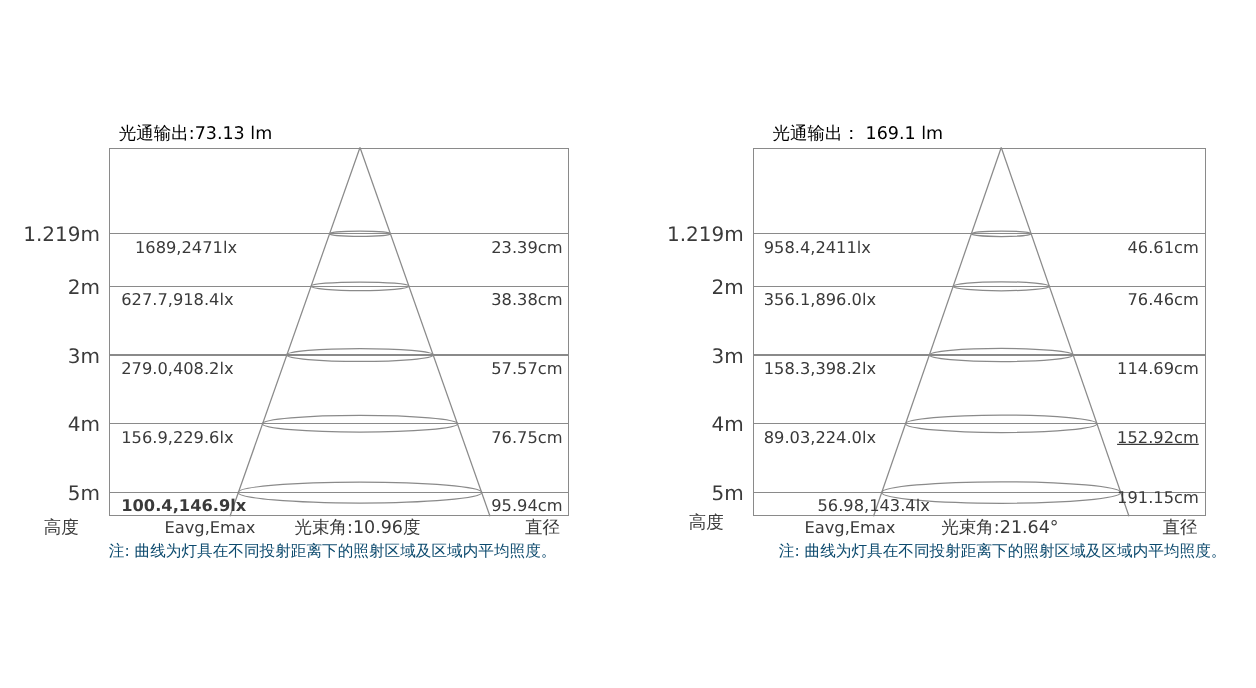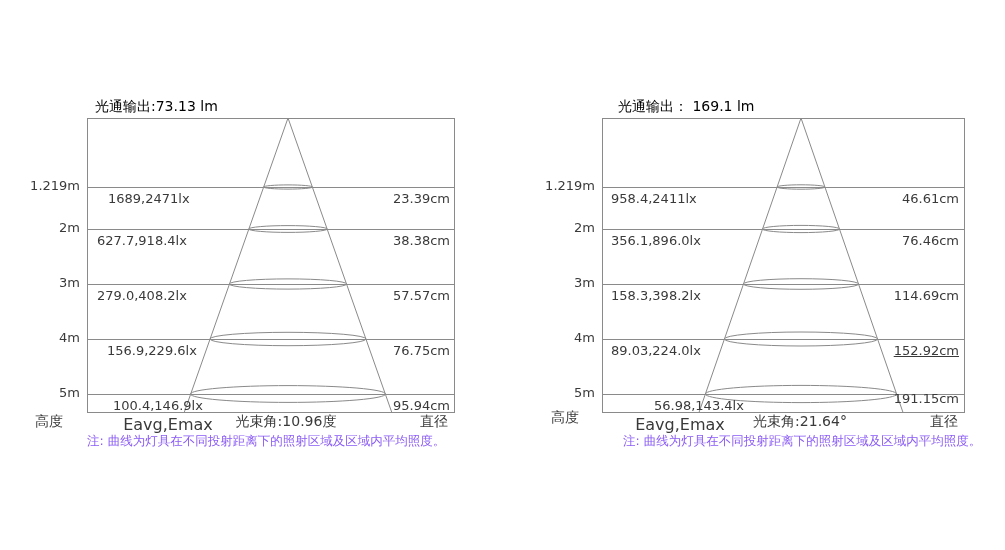--- a/index.html
+++ b/index.html
@@ -8,28 +8,28 @@
     position: relative;
     width: 1005px;
     height: 550px;
     background: #ffffff;
     font-family: "DejaVu Sans", "Liberation Sans", sans-serif;
     color: #3a3a3a;
     overflow: hidden;
   }
   .abs { position: absolute; white-space: nowrap; }
   .title { font-size: 14px; color: #000000; }
-  .hl { font-size: 13px; text-align: right; width: 62px; }           
+  .hl { font-size: 16px; text-align: right; width: 62px; }           
   .ev { font-size: 13px; }                                            
   .dv { font-size: 13px; text-align: right; width: 100px; }           
   .axis-cn { font-size: 14px; }
-  .axis-en { font-size: 16px; }
+  .axis-en { font-size: 13px; }
   .center { text-align: center; }
   .right { text-align: center; }
-  .note { font-size: 12.5px; text-align: center; width: 354px; color: #8b5cf6; }
+  .note { font-size: 12.5px; text-align: center; width: 354px; color: #0c4a6e; }
   svg { position: absolute; overflow: visible; }
 </style>
 </head>
 <body>
 
 <div id="page">
 
   <div>
     <div class="abs title" style="left:95px; top:98px;">光通输出:73.13 lm</div>
 
@@ -55,22 +55,22 @@
 
     <div class="abs hl" style="left:18px; top:178px;">1.219m</div>
     <div class="abs hl" style="left:18px; top:220px;">2m</div>
     <div class="abs hl" style="left:18px; top:275px;">3m</div>
     <div class="abs hl" style="left:18px; top:330px;">4m</div>
     <div class="abs hl" style="left:18px; top:385px;">5m</div>
 
     <div class="abs ev" style="left:97px; top:191px;margin-left:11px;">1689,2471lx</div>
     <div class="abs ev" style="left:97px; top:233px;">627.7,918.4lx</div>
     <div class="abs ev" style="left:97px; top:288px;">279.0,408.2lx</div>
-    <div class="abs ev" style="left:107px; top:343px;">156.9,229.6lx</div>
-    <div class="abs ev" style="left:113px; top:398px;">100.4,146.9lx</div>
+    <div class="abs ev" style="left:97px; top:343px;">156.9,229.6lx</div>
+    <div class="abs ev" style="left:97px; top:398px;font-weight:bold;">100.4,146.9lx</div>
 
     <div class="abs dv" style="left:350px; top:191px;">23.39cm</div>
     <div class="abs dv" style="left:350px; top:233px;">38.38cm</div>
     <div class="abs dv" style="left:350px; top:288px;">57.57cm</div>
     <div class="abs dv" style="left:350px; top:343px;">76.75cm</div>
     <div class="abs dv" style="left:350px; top:398px;">95.94cm</div>
 
     <div class="abs axis-cn right" style="left:18px; top:413px; width:62px;">高度</div>
     <div class="abs axis-en center" style="left:120px; top:415px; width:96px;">Eavg,Emax</div>
     <div class="abs axis-cn center" style="left:228px; top:413px; width:116px;">光束角:10.96度</div>

